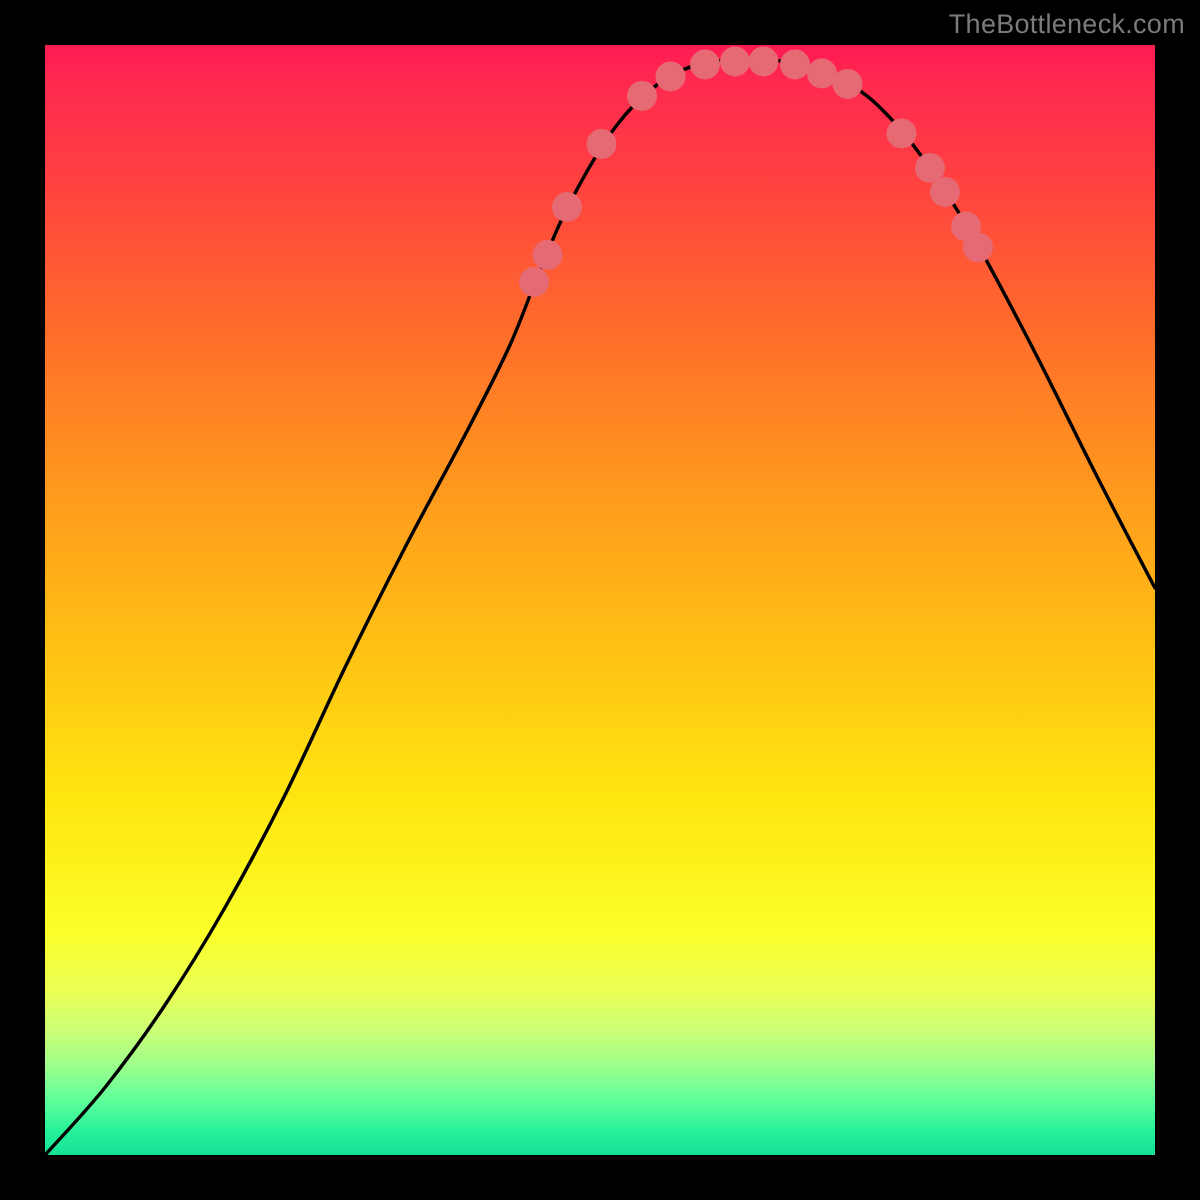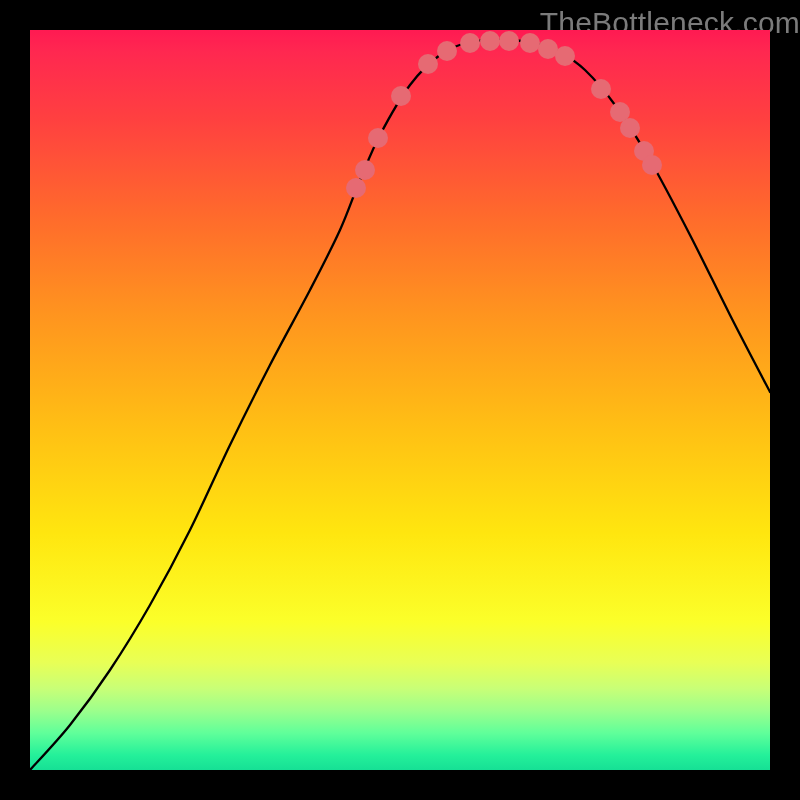--- a/index.html
+++ b/index.html
@@ -46,23 +46,23 @@
       #c8ff77 89%,
       #9cff8c 92%,
       #60ff9a 95%,
       #24f09a 98%,
       #16e095 100%
     );
   }
   .watermark {
     position: absolute;
     top: 6px;
-    right: 0;
+    right: 10px;
     color: #7b7b7b;
-    font-size: 30px;
+    font-size: 18px;
     letter-spacing: 0.2px;
     font-weight: 400;
     user-select: none;
   }
   svg.curve {
     position: absolute;
     top: 0;
     left: 0;
     width: 100%;
     height: 100%;

